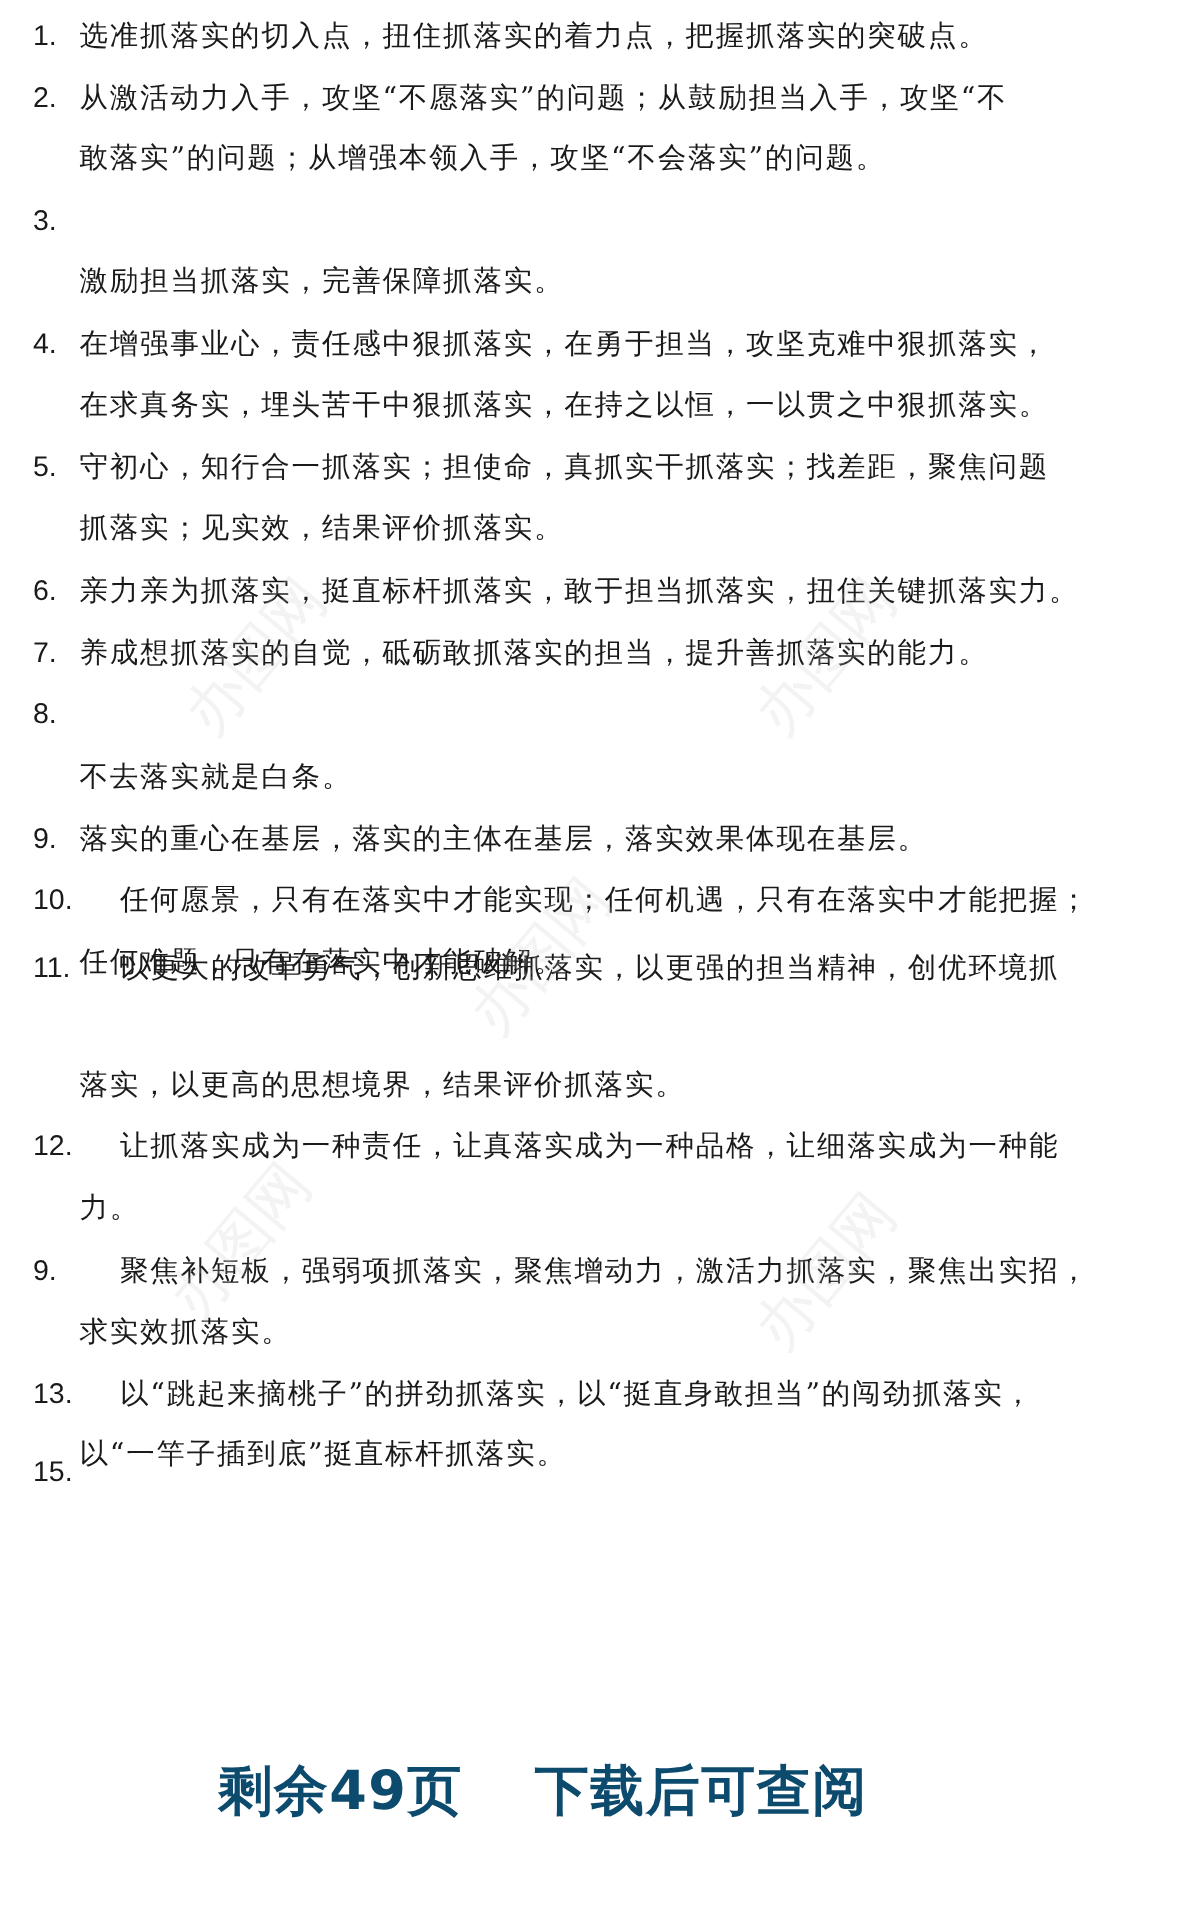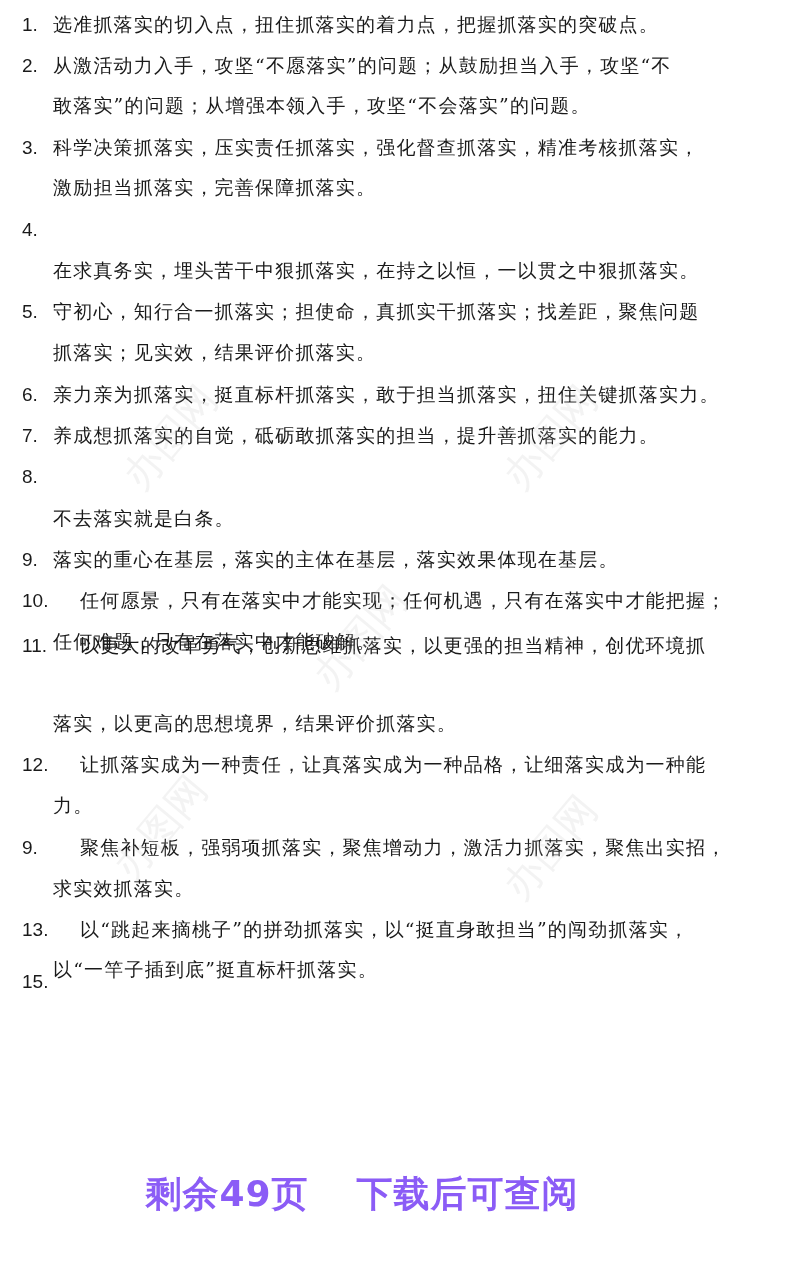--- a/index.html
+++ b/index.html
@@ -7,21 +7,21 @@
          font-family: "DejaVu Serif", "Liberation Serif", serif; color: #1a1a1a; }
   .doc { position: absolute; left: 0; top: 0; width: 800px; }
   .line { position: absolute; left: 0; width: 800px; height: 41px; font-size: 19px;
           line-height: 41px; white-space: nowrap; }
   .num { position: absolute; left: 22px; font-family: "Liberation Sans", "DejaVu Sans", sans-serif;
          font-size: 19px; color: #1a1a1a; }
   .txt { position: absolute; left: 53px; letter-spacing: 1.2px; }
   .txt.wide { left: 80px; }
   .footer { position: absolute; left: 0; top: 1170px; width: 724px; text-align: center;
             font-family: "DejaVu Sans", "Liberation Sans", sans-serif; font-weight: bold;
-            font-size: 36px; color: #8b5cf6; letter-spacing: 1px; }
+            font-size: 36px; color: #0c4a6e; letter-spacing: 1px; }
   .footer span { display: inline-block; }
   .footer .gap { width: 48px; }
   .wm { position: absolute; font-family: "DejaVu Sans", sans-serif; font-size: 40px;
         color: rgba(200,200,200,0.22); transform: rotate(-50deg); pointer-events: none; }
 </style>
 </head>
 <body>
 
 <div class="doc">
 
@@ -33,28 +33,28 @@
   <div class="line" style="top:45px">
     <span class="num">2.</span>
     <span class="txt">从激活动力入手，攻坚“不愿落实”的问题；从鼓励担当入手，攻坚“不</span>
   </div>
   <div class="line" style="top:85px">
     <span class="txt">敢落实”的问题；从增强本领入手，攻坚“不会落实”的问题。</span>
   </div>
 
   <div class="line" style="top:127px">
     <span class="num">3.</span>
-    <span class="txt">科学决策抓落实，压实责任抓落实，强化督查抓落实，精准考核抓落实，</span>
   </div>
   <div class="line" style="top:167px">
     <span class="txt">激励担当抓落实，完善保障抓落实。</span>
   </div>
 
   <div class="line" style="top:209px">
     <span class="num">4.</span>
+    <span class="txt">在增强事业心，责任感中狠抓落实，在勇于担当，攻坚克难中狠抓落实，</span>
   </div>
   <div class="line" style="top:250px">
     <span class="txt">在求真务实，埋头苦干中狠抓落实，在持之以恒，一以贯之中狠抓落实。</span>
   </div>
 
   <div class="line" style="top:291px">
     <span class="num">5.</span>
     <span class="txt">守初心，知行合一抓落实；担使命，真抓实干抓落实；找差距，聚焦问题</span>
   </div>
   <div class="line" style="top:332px">

